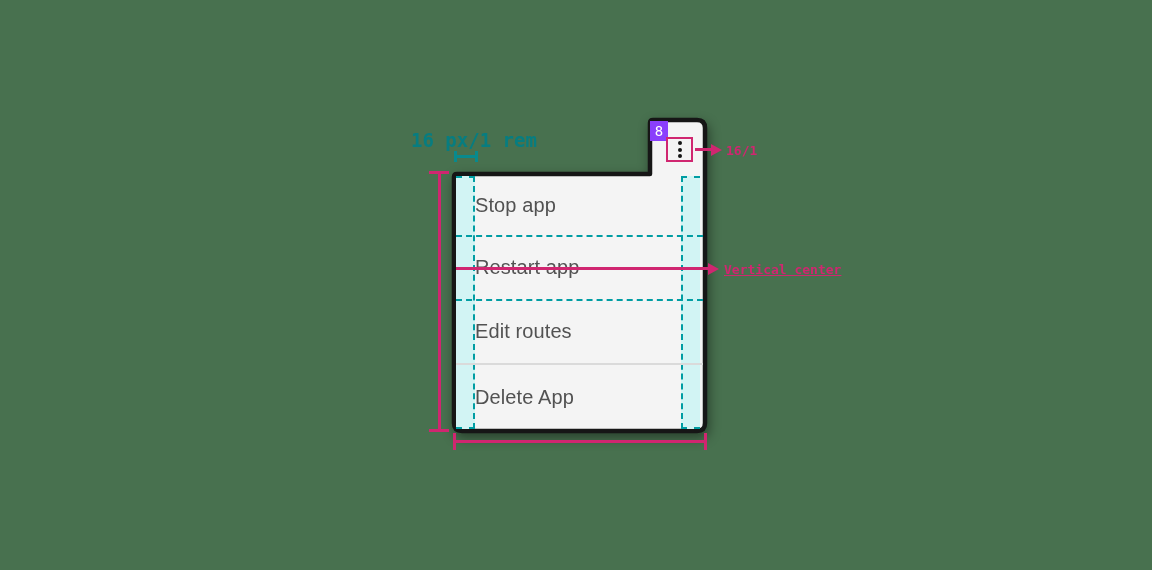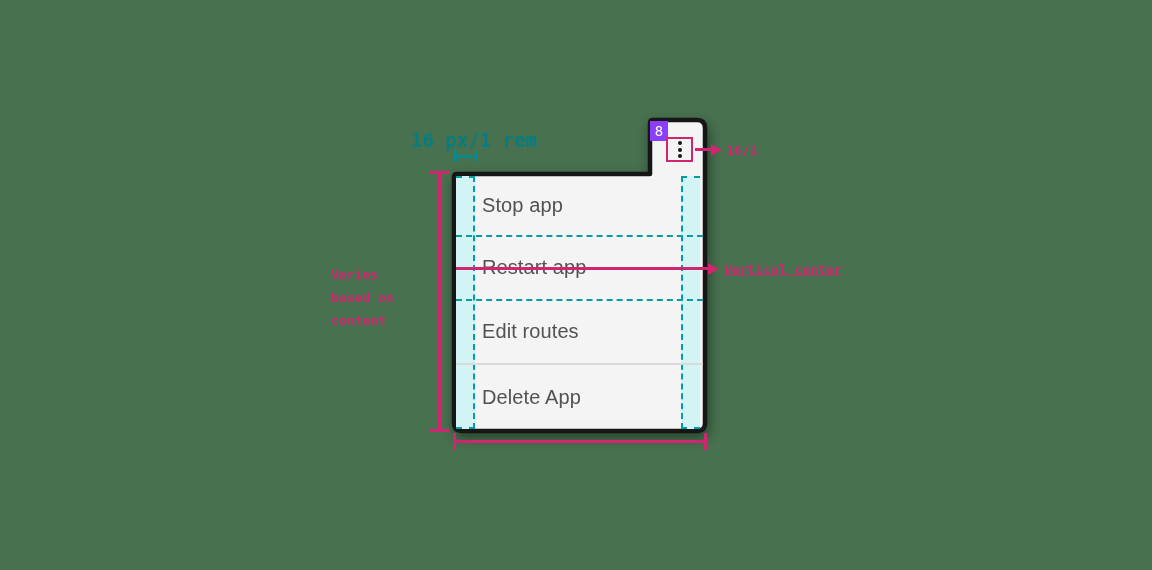--- a/index.html
+++ b/index.html
@@ -29,21 +29,21 @@
   .dash-h{position:absolute;left:456px;width:247px;height:0;
     border-top:2.5px dashed #009da3;}
 
   
   .divider{position:absolute;left:456px;width:247px;height:2px;background:#dadada;}
 
   
   .menu-item{
     position:absolute;left:456px;width:247px;
     display:flex;align-items:center;
-    padding-left:26px;box-sizing:border-box;
+    padding-left:19px;box-sizing:border-box;
     color:#525252;font-size:20px;letter-spacing:.1px;
   }
 
   
   .kebab-box{
     position:absolute;left:666px;top:137px;width:27px;height:25px;
     border:2px solid #d02670;box-sizing:border-box;
     display:flex;flex-direction:column;align-items:center;justify-content:space-evenly;
   }
   .kebab-dot{width:4px;height:4px;border-radius:50%;background:#161616;}
@@ -116,23 +116,20 @@
   <div class="arrow-right" style="left:711px;top:144px;"></div>
   <div class="pink-label" style="left:726px;top:139px;">16/1</div>
 
   <div class="abs pink" style="left:456px;top:267px;width:254px;height:3px;"></div>
   <div class="arrow-right" style="left:708px;top:263px;"></div>
   <div class="pink-label" style="left:724px;top:258px;text-decoration:underline;">Vertical center</div>
 
   <div class="abs pink" style="left:438px;top:172px;width:3px;height:259px;"></div>
   <div class="abs pink" style="left:429px;top:171px;width:20px;height:3px;"></div>
   <div class="abs pink" style="left:429px;top:429px;width:20px;height:3px;"></div>
-  <div class="pink-label" style="left:331px;top:263px;">Varies
-based on
-content</div>
 
   <div class="abs pink" style="left:454px;top:440px;width:252px;height:3px;"></div>
   <div class="abs pink" style="left:453px;top:433px;width:3px;height:17px;"></div>
   <div class="abs pink" style="left:704px;top:433px;width:3px;height:17px;"></div>
 
   <div class="abs teal-line" style="left:455px;top:155px;width:23px;height:3px;"></div>
   <div class="abs teal-line" style="left:454px;top:151px;width:3px;height:11px;"></div>
   <div class="abs teal-line" style="left:475px;top:151px;width:3px;height:11px;"></div>
   <div class="teal-label" style="left:411px;top:129px;">16 px/1 rem</div>
 

